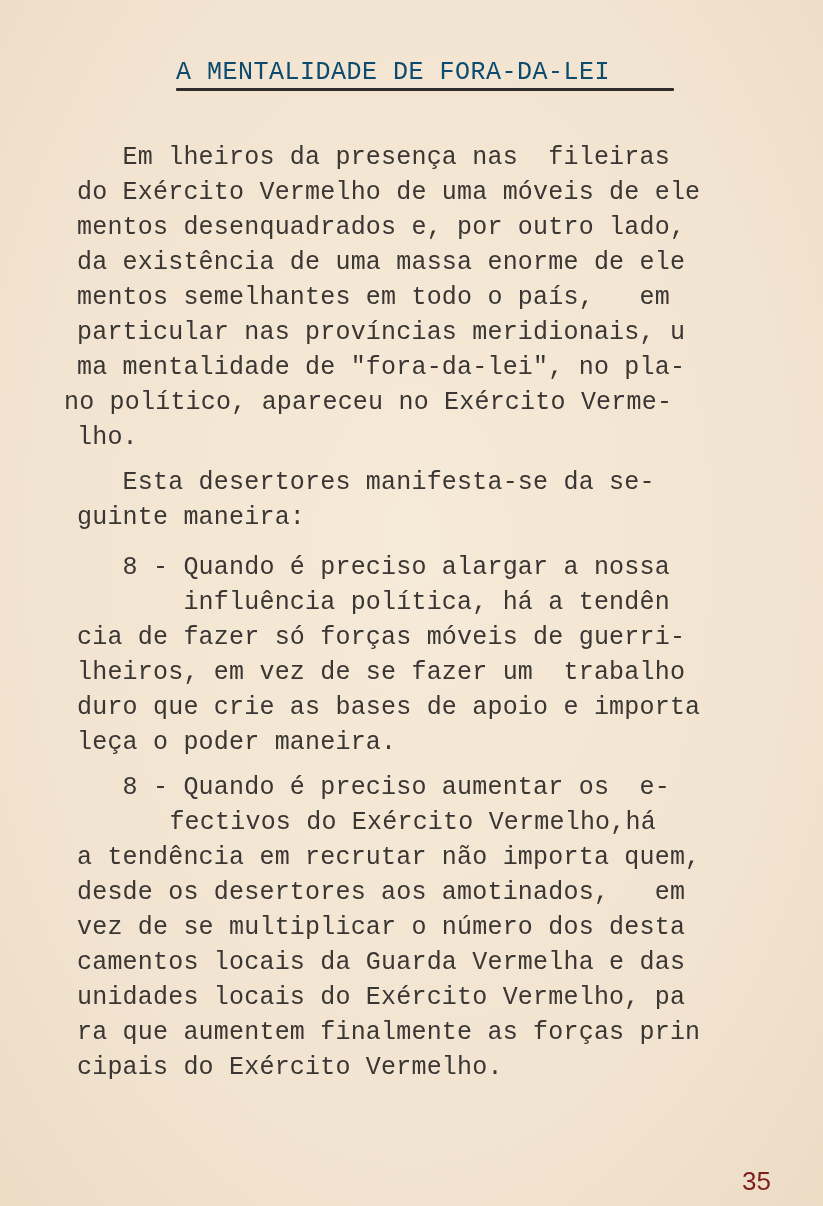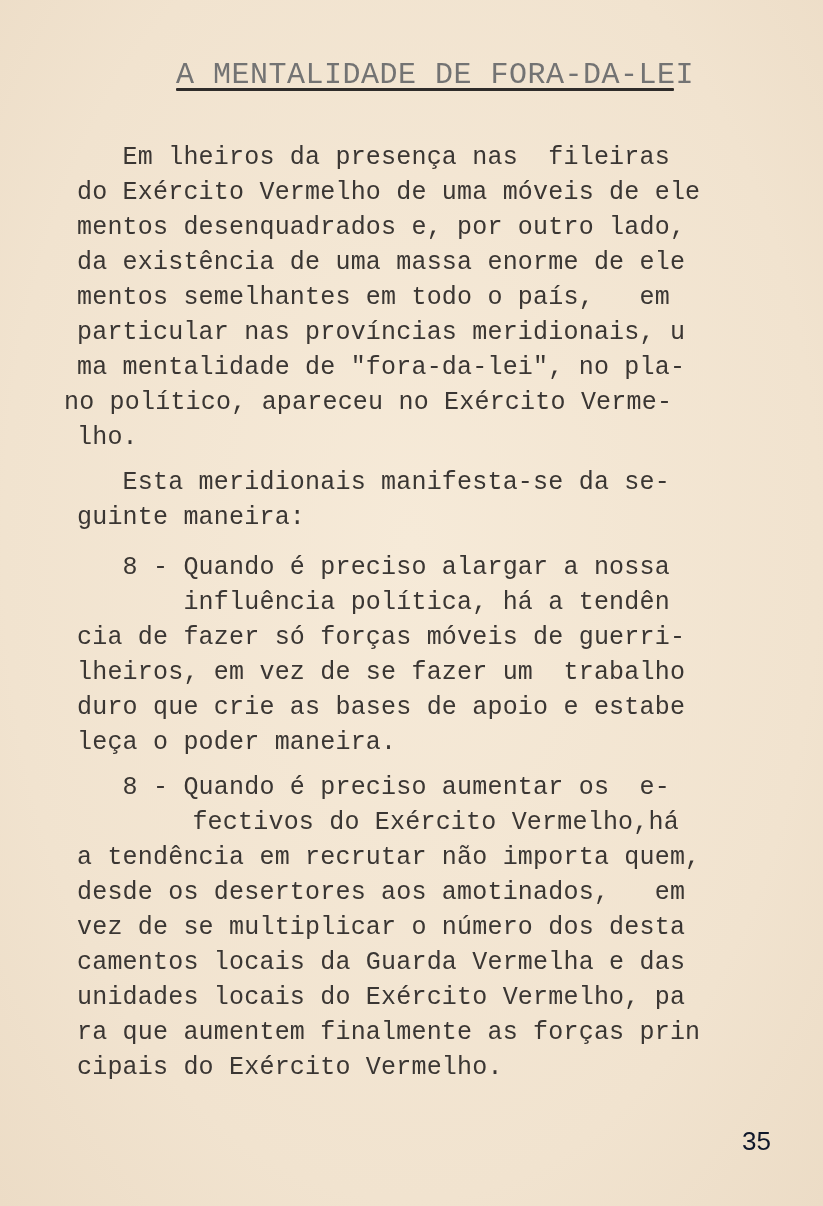--- a/index.html
+++ b/index.html
@@ -9,34 +9,34 @@
       position: relative; overflow: hidden;
       font-family: "Liberation Mono", "DejaVu Sans Mono", monospace;
       color: #3a3633;
     }
     .page-shade {
       position: absolute; inset: 0;
       background: radial-gradient(ellipse at 50% 45%, #f6ead8 0%, #f1e3cf 70%, #ecdcc6 100%);
     }
     .title {
       position: absolute; left: 176px; top: 58px;
-      font-size: 30px; letter-spacing: 0.5px; white-space: pre;
-      color: #737373;
+      font-size: 25px; letter-spacing: 0.5px; white-space: pre;
+      color: #0c4a6e;
     }
     .title-rule {
       position: absolute; left: 176px; top: 88px; width: 498px; height: 3px;
       background: #2f2c2a; border-radius: 1px;
     }
     .line {
       position: absolute; font-size: 25px; white-space: pre;
       letter-spacing: 0.2px; line-height: 1;
     }
     .page-number {
-      position: absolute; left: 742px; top: 1126px;
-      font-family: "Liberation Sans", sans-serif; font-size: 26px; color: #0f172a;
+      position: absolute; left: 742px; top: 1166px;
+      font-family: "Liberation Sans", sans-serif; font-size: 26px; color: #7f1d1d;
     }
   </style>
 </head>
 <body>
 
 <div class="page-shade"></div>
 
 <div class="title">A MENTALIDADE DE FORA-DA-LEI</div>
 <div class="title-rule"></div>
 
@@ -46,36 +46,36 @@
   <div class="line" style="left:77px;top:215px">mentos desenquadrados e, por outro lado,</div>
   <div class="line" style="left:77px;top:250px">da existência de uma massa enorme de ele</div>
   <div class="line" style="left:77px;top:285px">mentos semelhantes em todo o país,   em</div>
   <div class="line" style="left:77px;top:320px">particular nas províncias meridionais, u</div>
   <div class="line" style="left:77px;top:355px">ma mentalidade de "fora-da-lei", no pla-</div>
   <div class="line" style="left:64px;top:390px">no político, apareceu no Exército Verme-</div>
   <div class="line" style="left:77px;top:425px">lho.</div>
 </div>
 
 <div>
-  <div class="line" style="left:77px;top:470px">   Esta meridionais manifesta-se da se-</div>
+  <div class="line" style="left:77px;top:470px">   Esta desertores manifesta-se da se-</div>
   <div class="line" style="left:77px;top:505px">guinte maneira:</div>
 </div>
 
 <div>
   <div class="line" style="left:77px;top:555px">   8 - Quando é preciso alargar a nossa</div>
   <div class="line" style="left:77px;top:590px">       influência política, há a tendên</div>
   <div class="line" style="left:77px;top:625px">cia de fazer só forças móveis de guerri-</div>
   <div class="line" style="left:77px;top:660px">lheiros, em vez de se fazer um  trabalho</div>
-  <div class="line" style="left:77px;top:695px">duro que crie as bases de apoio e estabe</div>
+  <div class="line" style="left:77px;top:695px">duro que crie as bases de apoio e importa</div>
   <div class="line" style="left:77px;top:730px">leça o poder maneira.</div>
 </div>
 
 <div>
   <div class="line" style="left:77px;top:775px">   8 - Quando é preciso aumentar os  e-</div>
-  <div class="line" style="left:86px;top:810px">       fectivos do Exército Vermelho,há</div>
+  <div class="line" style="left:63px;top:810px">       fectivos do Exército Vermelho,há</div>
   <div class="line" style="left:77px;top:845px">a tendência em recrutar não importa quem,</div>
   <div class="line" style="left:77px;top:880px">desde os desertores aos amotinados,   em</div>
   <div class="line" style="left:77px;top:915px">vez de se multiplicar o número dos desta</div>
   <div class="line" style="left:77px;top:950px">camentos locais da Guarda Vermelha e das</div>
   <div class="line" style="left:77px;top:985px">unidades locais do Exército Vermelho, pa</div>
   <div class="line" style="left:77px;top:1020px">ra que aumentem finalmente as forças prin</div>
   <div class="line" style="left:77px;top:1055px">cipais do Exército Vermelho.</div>
 </div>
 
 <div class="page-number">35</div>

